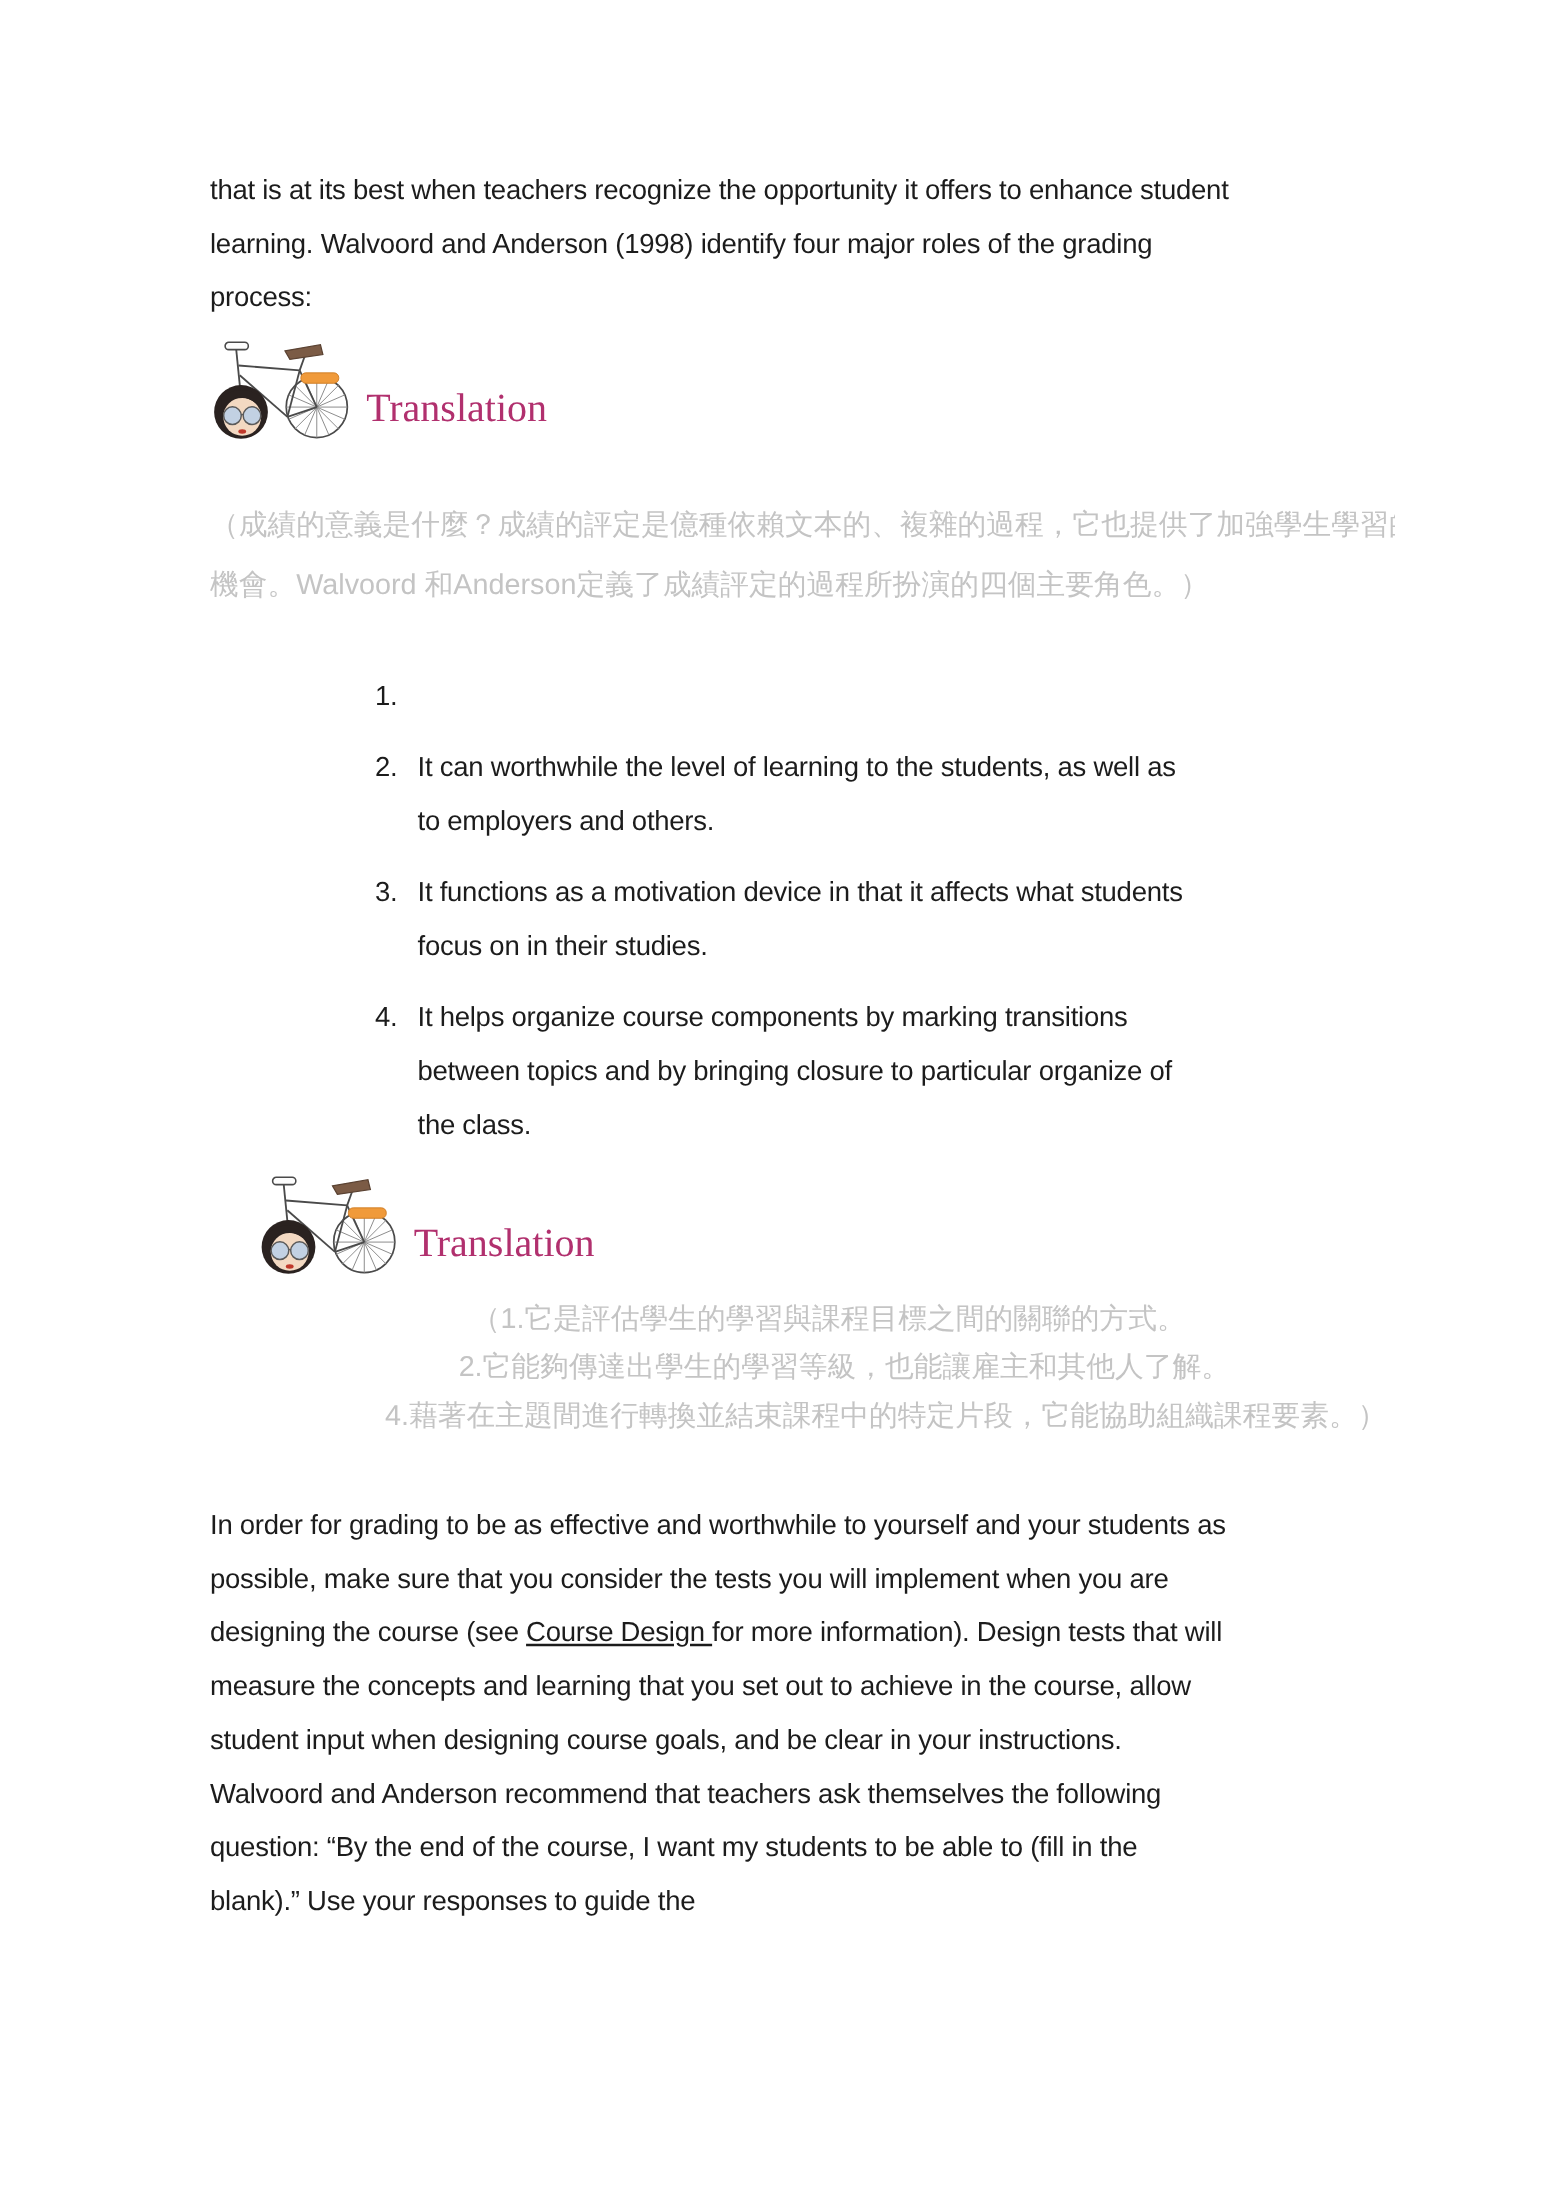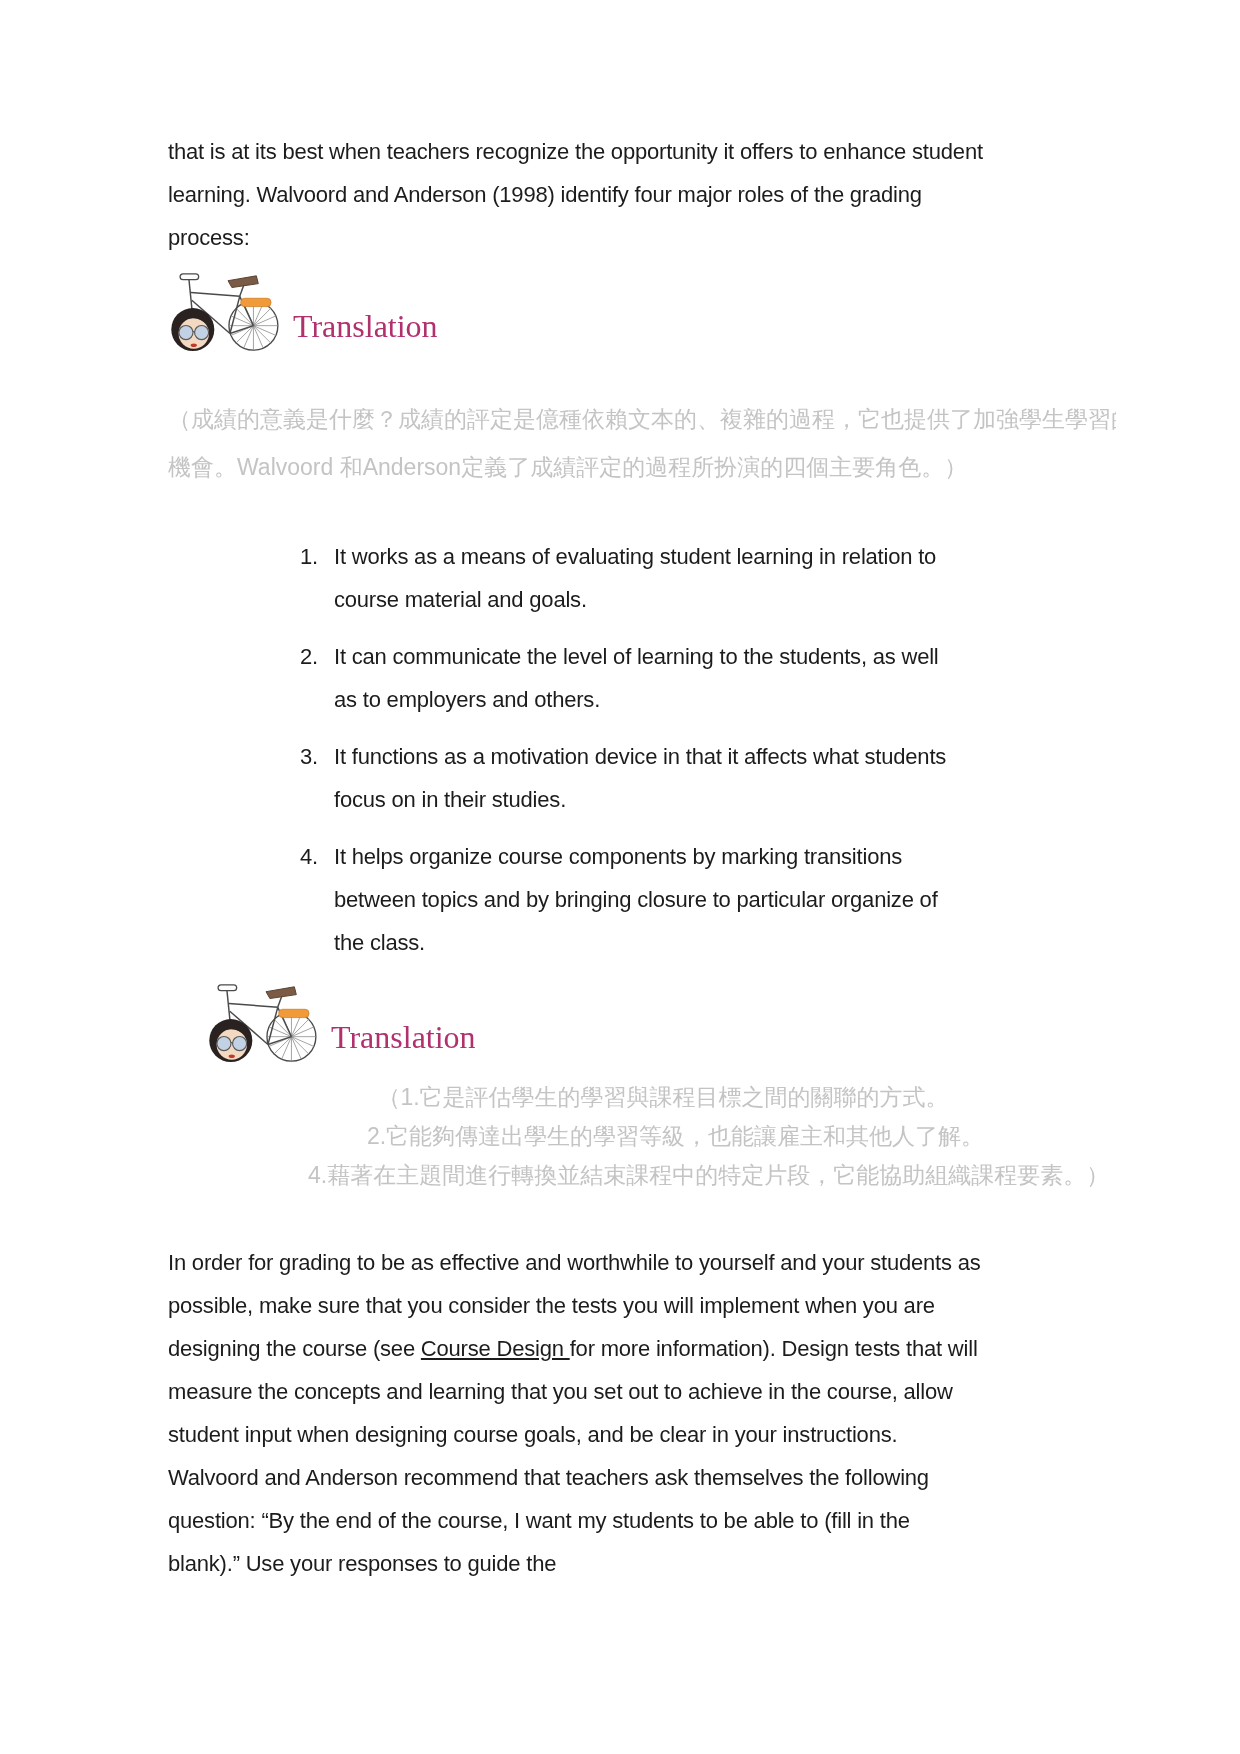--- a/index.html
+++ b/index.html
@@ -148,25 +148,24 @@
   </div>
 
   <div class="cn-note cn-note-1">
     <div class="cn-line">（成績的意義是什麼？成績的評定是億種依賴文本的、複雜的過程，它也提供了加強學生學習的</div>
     <div class="cn-line">機會。Walvoord 和Anderson定義了成績評定的過程所扮演的四個主要角色。）</div>
   </div>
 
   <ol class="roles">
     <li>
       <span class="li-num">1.</span>
-      <span class="li-text">It works as a means of evaluating student learning in relation to course material and goals.</span>
     </li>
     <li>
       <span class="li-num">2.</span>
-      <span class="li-text">It can communicate the level of learning to the students, as well as to employers and others.</span>
+      <span class="li-text">It can worthwhile the level of learning to the students, as well as to employers and others.</span>
     </li>
     <li>
       <span class="li-num">3.</span>
       <span class="li-text">It functions as a motivation device in that it affects what students focus on in their studies.</span>
     </li>
     <li>
       <span class="li-num">4.</span>
       <span class="li-text">It helps organize course components by marking transitions between topics and by bringing closure to particular organize of the class.</span>
     </li>
   </ol>

